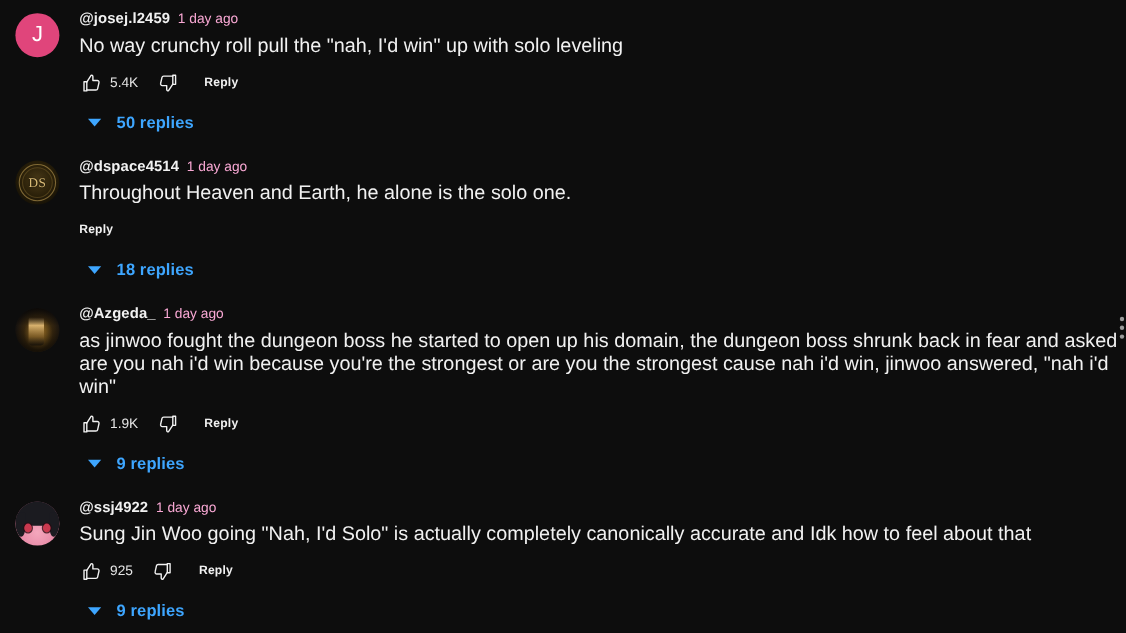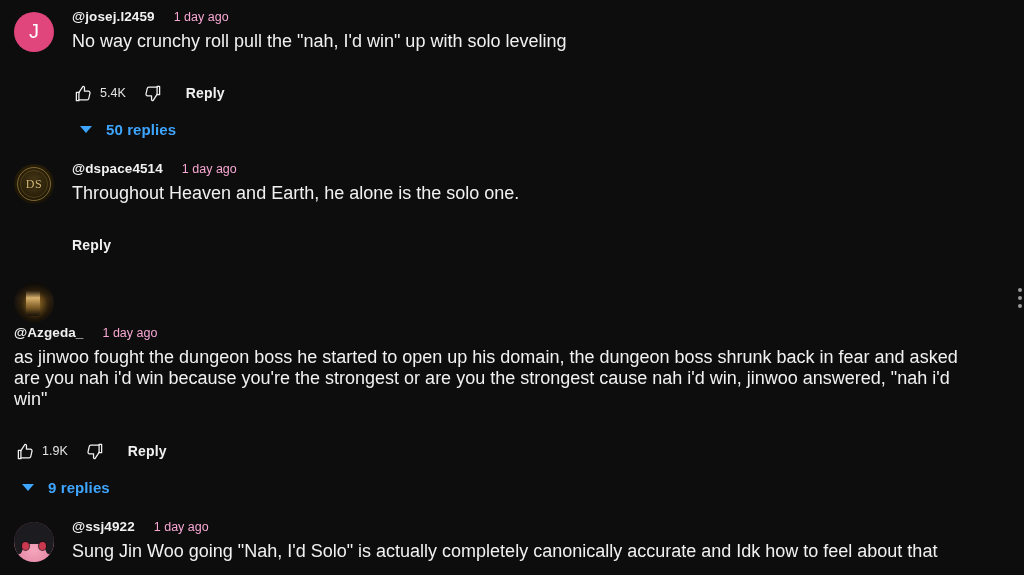--- a/index.html
+++ b/index.html
@@ -153,21 +153,21 @@
 
   .comment-body {
     flex: 1 1 auto;
     min-width: 0;
     padding-top: 2px;
   }
 
   .comment-header {
     display: flex;
     align-items: baseline;
-    gap: 19px;
+    gap: 7px;
     line-height: 18px;
     margin-bottom: 5px;
   }
 
   .author {
     font-size: 13.5px;
     font-weight: bold;
     color: #f1f1f1;
     letter-spacing: 0.1px;
   }
@@ -183,21 +183,21 @@
     line-height: 21px;
     color: #f1f1f1;
     font-weight: 400;
     max-width: 960px;
     word-wrap: break-word;
   }
 
   .action-row {
     display: flex;
     align-items: center;
-    margin-top: 28px;
+    margin-top: 10px;
     height: 26px;
   }
 
   .like-group {
     display: flex;
     align-items: center;
   }
 
   .icon-btn {
     width: 22px;
@@ -213,21 +213,21 @@
     font-size: 12.5px;
     color: #e4e4e4;
     margin-left: 6px;
     margin-right: 16px;
     min-width: 10px;
   }
 
   .dislike-btn { margin-right: 22px; }
 
   .reply-btn {
-    font-size: 14px;
+    font-size: 11px;
     font-weight: bold;
     color: #f1f1f1;
     letter-spacing: 0.2px;
     background: none;
     border: none;
     font-family: "Liberation Sans", sans-serif;
     cursor: pointer;
     padding: 0;
   }
 
@@ -250,21 +250,21 @@
   .replies-label {
     font-size: 15px;
     font-weight: bold;
     color: #3ea6ff;
     letter-spacing: 0.1px;
   }
 
   
   #thread-0 { margin-top: 0px; }
   #thread-1 { margin-top: 18px; }
-  #thread-2 { margin-top: 18px; flex-direction: column; }
+  #thread-2 { margin-top: 18px; }
   #thread-3 { margin-top: 18px; }
 
   
   .edge-kebab {
     position: absolute;
     right: 2px;
     top: 288px;
     display: flex;
     flex-direction: column;
     gap: 4px;
@@ -328,20 +328,24 @@
     </div>
     <div class="comment-body">
       <div class="comment-header">
         <span class="author">@dspace4514</span>
         <span class="timestamp">1 day ago</span>
       </div>
       <div class="comment-text">Throughout Heaven and Earth, he alone is the solo one.</div>
       <div class="action-row">
         <button class="reply-btn">Reply</button>
       </div>
+      <div class="replies-row">
+        <span class="replies-caret"></span>
+        <span class="replies-label">18 replies</span>
+      </div>
     </div>
   </div>
 
   <div class="comment-thread" id="thread-2">
     <div class="avatar-wrap">
       <div class="avatar photo-dark"></div>
     </div>
     <div class="comment-body">
       <div class="comment-header">
         <span class="author">@Azgeda_</span>

